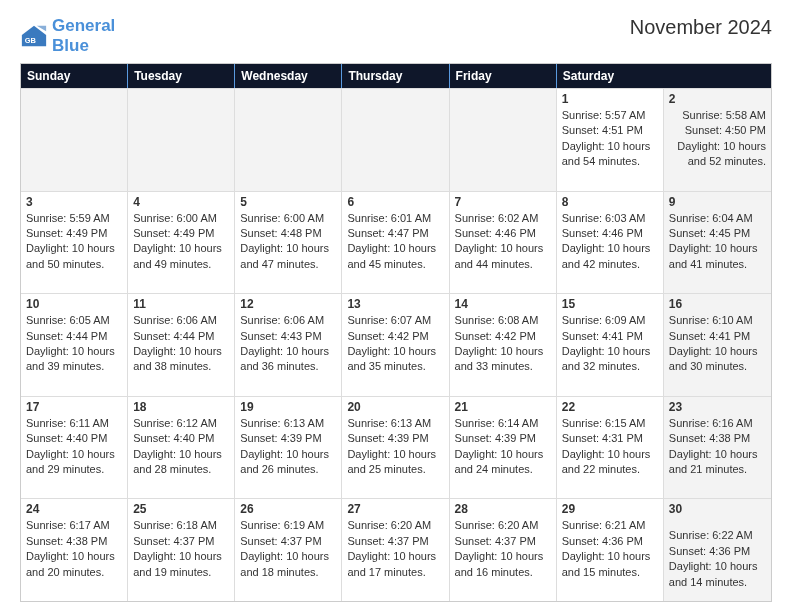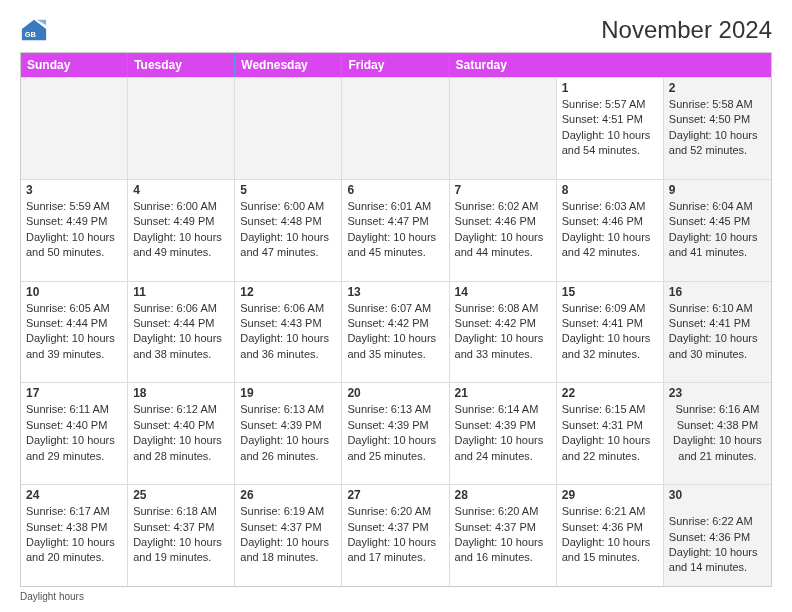--- a/index.html
+++ b/index.html
@@ -29,38 +29,38 @@
       gap: 4px;
     }
     .logo-icon {
       width: 28px;
       height: 28px;
     }
     .title-block {
       text-align: right;
     }
     .month-title {
-      font-size: 24px;
+      font-size: 20px;
       font-weight: normal;
       color: #333;
     }
     .location {
       font-size: 16px;
       color: #555;
     }
     .calendar {
       flex: 1;
       display: flex;
       flex-direction: column;
       border: 1px solid #ccc;
     }
     .cal-header {
       display: grid;
       grid-template-columns: repeat(7, 1fr);
-      background: #d946ef;
+      background: #0f172a;
     }
     .cal-header-cell {
       color: #fff;
       font-size: 12px;
       font-weight: bold;
       text-align: left;
       padding: 5px 6px;
       border-right: 1px solid #5a9adf;
     }
     .cal-header-cell:last-child { border-right: none; }
@@ -107,51 +107,58 @@
 <body>
 
 <div class="page">
   <div class="header">
     <div class="logo">
       <svg class="logo-icon" viewBox="0 0 30 30" xmlns="http://www.w3.org/2000/svg">
         <polygon points="15,4 28,14 28,26 2,26 2,14" fill="#3a7abf"></polygon>
         <polygon points="18,4 28,10 28,4" fill="#3a7abf" opacity="0.6"></polygon>
         <text x="5" y="22" font-size="8" fill="white" font-weight="bold">GB</text>
       </svg>
+      <div>
+        <div style="font-size:17px;font-weight:bold;color:#333;line-height:1.15">
+          <span style="color:#4a90d9">General</span>
+        </div>
+        <div style="font-size:17px;font-weight:bold;color:#4a90d9;line-height:1.15">Blue</div>
+      </div>
     </div>
     <div class="title-block">
       <div class="month-title">November 2024</div>
     </div>
   </div>
 
   <div class="calendar">
     <div class="cal-header">
     <div class="cal-header-cell">Sunday</div>
         <div class="cal-header-cell">Tuesday</div>
         <div class="cal-header-cell">Wednesday</div>
+        <div class="cal-header-cell">Thursday</div>
         <div class="cal-header-cell">Friday</div>
         <div class="cal-header-cell">Saturday</div>
       </div>
     <div class="cal-body">
     <div class="cal-row">
           <div class="cal-cell empty shaded"></div>
           <div class="cal-cell empty shaded"></div>
           <div class="cal-cell empty shaded"></div>
           <div class="cal-cell empty shaded"></div>
           <div class="cal-cell empty shaded"></div>
           <div class="cal-cell">
             <div class="day-num">1</div>
             <div class="cell-text" style="white-space: pre-line;">Sunrise: 5:57 AM
 Sunset: 4:51 PM
 Daylight: 10 hours
 and 54 minutes.</div>
           </div>
           <div class="cal-cell shaded">
             <div class="day-num">2</div>
-            <div class="cell-text" style="white-space: pre-line;">Sunrise: 5:58 AM
+            <div class="cell-text" style="white-space: pre-line; text-align: right;">Sunrise: 5:58 AM
 Sunset: 4:50 PM
 Daylight: 10 hours
 and 52 minutes.</div>
           </div>
         </div>
         <div class="cal-row">
           <div class="cal-cell">
             <div class="day-num">3</div>
             <div class="cell-text" style="white-space: pre-line;">Sunrise: 5:59 AM
 Sunset: 4:49 PM
@@ -290,21 +297,21 @@
           </div>
           <div class="cal-cell">
             <div class="day-num">22</div>
             <div class="cell-text" style="white-space: pre-line;">Sunrise: 6:15 AM
 Sunset: 4:31 PM
 Daylight: 10 hours
 and 22 minutes.</div>
           </div>
           <div class="cal-cell shaded">
             <div class="day-num">23</div>
-            <div class="cell-text" style="white-space: pre-line; text-align: center;">Sunrise: 6:16 AM
+            <div class="cell-text" style="white-space: pre-line;">Sunrise: 6:16 AM
 Sunset: 4:38 PM
 Daylight: 10 hours
 and 21 minutes.</div>
           </div>
         </div>
         <div class="cal-row">
           <div class="cal-cell">
             <div class="day-num">24</div>
             <div class="cell-text" style="white-space: pre-line;">Sunrise: 6:17 AM
 Sunset: 4:38 PM
@@ -350,16 +357,13 @@
             <div class="day-num">30</div>
             <div class="cell-text" style="white-space: pre-line; margin-top: 12px;">Sunrise: 6:22 AM
 Sunset: 4:36 PM
 Daylight: 10 hours
 and 14 minutes.</div>
           </div>
         </div>
       </div>
   </div>
 
-  <div class="footer">
-    <span>Daylight hours</span>
-  </div>
 </div>
 
 </body></html>

